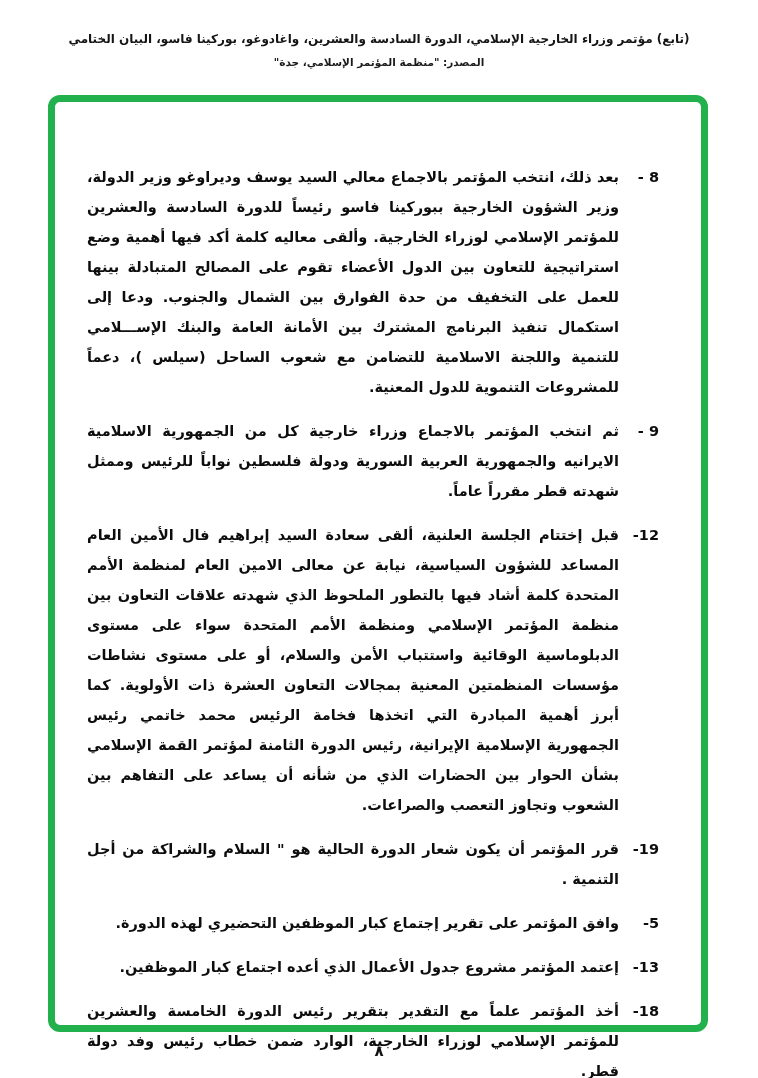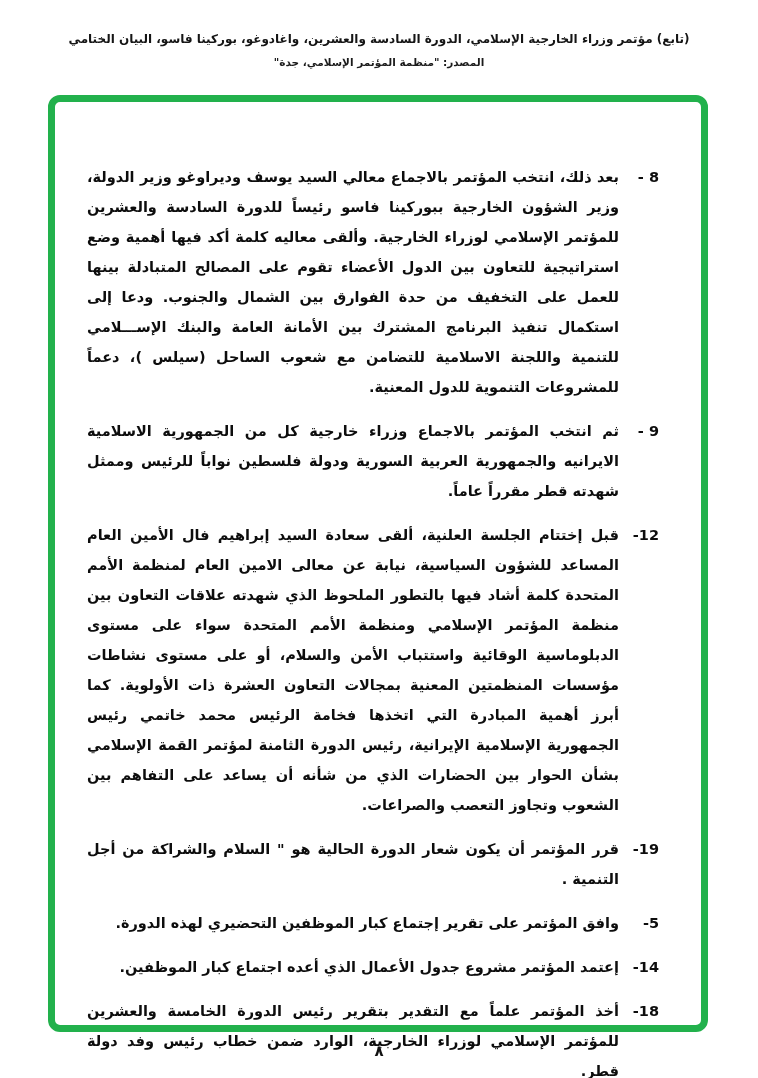--- a/index.html
+++ b/index.html
@@ -111,21 +111,21 @@
     <span class="item-marker">-19</span>
     <span class="item-text">قرر المؤتمر أن يكون شعار الدورة الحالية هو " السلام والشراكة من أجل التنمية .</span>
   </div>
 
   <div class="list-item">
     <span class="item-marker">-5</span>
     <span class="item-text">وافق  المؤتمر على تقرير إجتماع كبار الموظفين التحضيري لهذه الدورة.</span>
   </div>
 
   <div class="list-item">
-    <span class="item-marker">-14</span>
+    <span class="item-marker">-13</span>
     <span class="item-text">إعتمد المؤتمر مشروع جدول الأعمال الذي أعده اجتماع كبار الموظفين.</span>
   </div>
 
   <div class="list-item">
     <span class="item-marker">-18</span>
     <span class="item-text">أخذ المؤتمر علماً مع التقدير بتقرير رئيس الدورة الخامسة والعشرين للمؤتمر الإسلامي لوزراء الخارجية، الوارد ضمن خطاب رئيس وفد دولة قطر.</span>
   </div>
 
 </div>
 </div>

